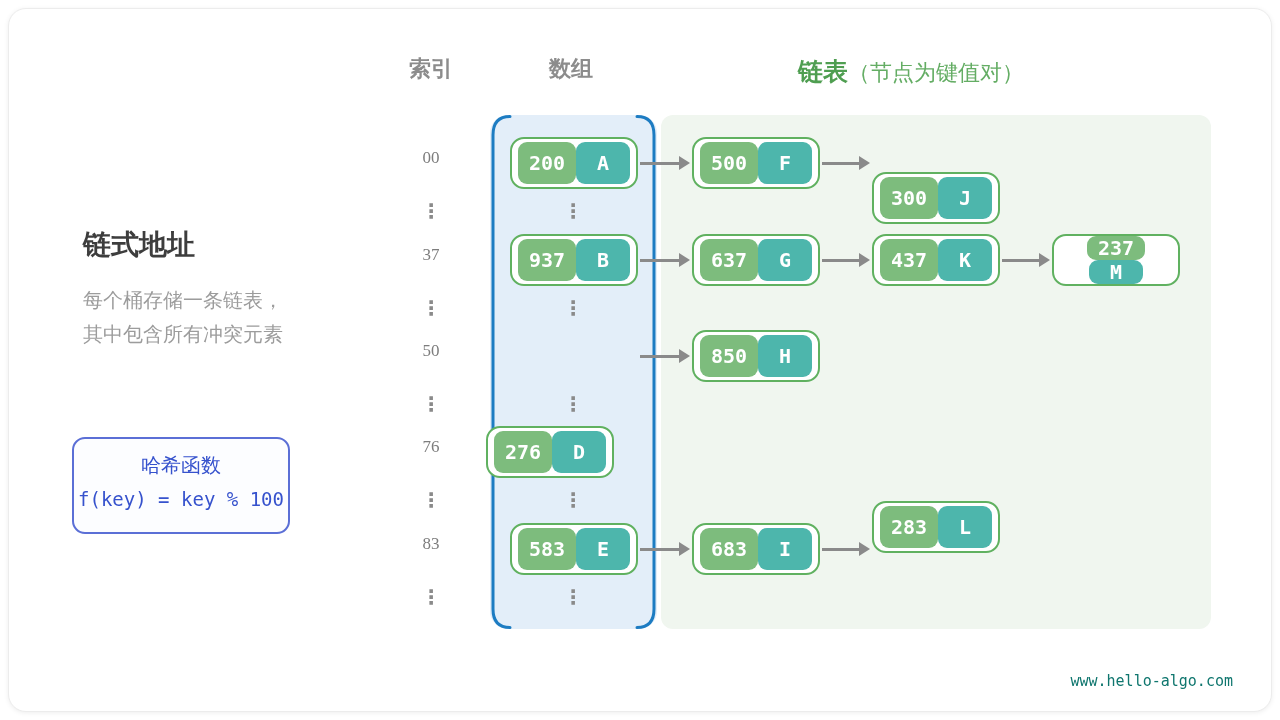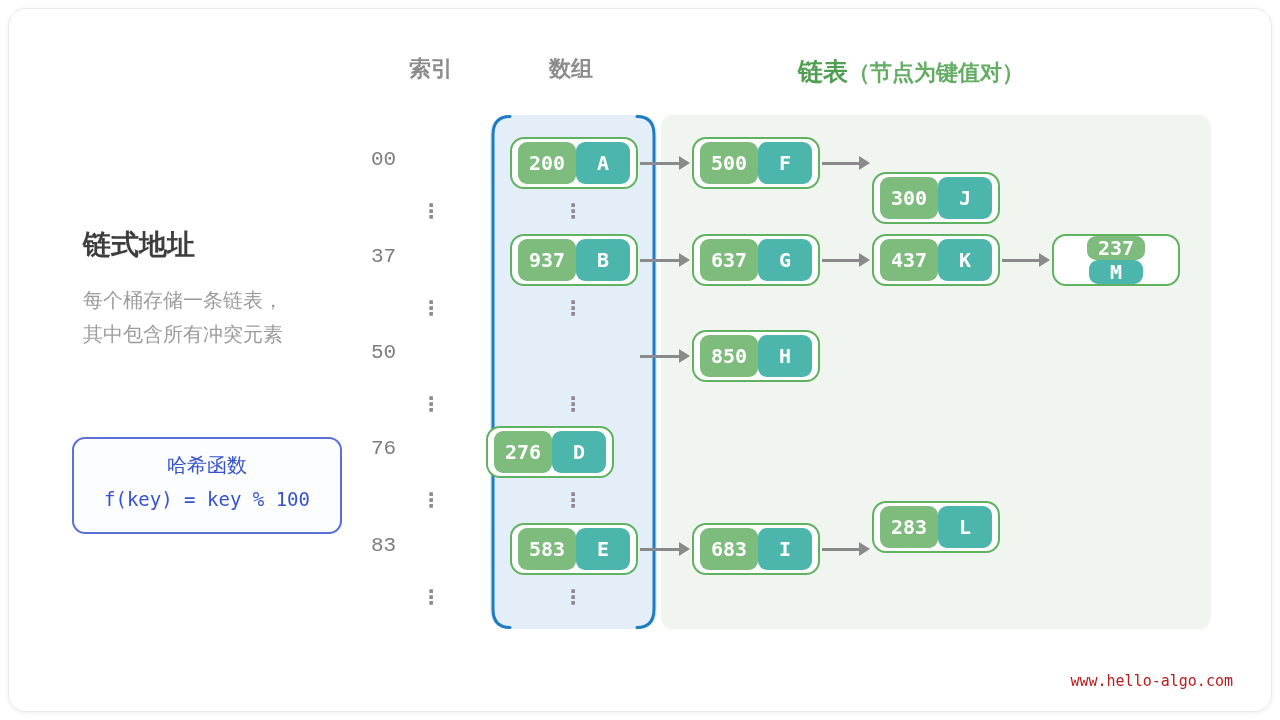--- a/index.html
+++ b/index.html
@@ -15,52 +15,52 @@
   .abs{position:absolute;}
   .hdr{
     position:absolute;top:54px;width:120px;text-align:center;
     font-size:22px;font-weight:bold;color:var(--header-gray);
     white-space:nowrap;
   }
   .hdr-index{left:371px;}
   .hdr-array{left:511px;}
   .hdr-list{position:absolute;top:55px;left:798px;white-space:nowrap;}
   .hdr-list-main{font-size:25px;font-weight:bold;color:var(--header-green);}
-  .hdr-list-note{font-size:22px;font-weight:bold;color:var(--header-green-light);}
+  .hdr-list-note{font-size:22px;font-weight:normal;color:var(--header-green-light);}
   .side-title{
     position:absolute;left:83px;top:226px;
     font-size:28px;font-weight:bold;color:#3d3d3d;white-space:nowrap;
   }
   .side-desc{
     position:absolute;left:83px;top:283px;
     font-size:20px;color:#9c9c9c;line-height:34px;white-space:nowrap;
   }
   .hash-box{
-    position:absolute;left:72px;top:437px;width:270px;height:97px;
+    position:absolute;left:72px;top:437px;width:218px;height:97px;
     border:2.5px solid var(--hash-border);border-radius:13px;
     background:#fcfdff;box-sizing:border-box;text-align:center;
   }
   .hash-title{margin-top:13px;font-size:20px;color:var(--hash-text);}
   .hash-formula{
     margin-top:9px;font-size:19px;color:var(--hash-text);
     font-family:"DejaVu Sans Mono","Liberation Mono",monospace;
   }
   .array-panel{
     position:absolute;left:490px;top:115px;width:167px;height:514px;
     background:var(--array-fill);border-radius:18px;
   }
   .array-panel svg{position:absolute;left:0;top:0;}
   .list-panel{
     position:absolute;left:661px;top:115px;width:550px;height:514px;
     background:var(--list-fill);border-radius:12px;
   }
   .idx{
-    position:absolute;width:120px;
-    font-family:Liberation Mono, monospace;
-    font-size:21px;color:var(--index-gray);
+    position:absolute;width:120px;text-align:center;
+    font-family:Liberation Serif, serif;
+    font-size:17px;color:var(--index-gray);
   }
   .vdots{
     position:absolute;transform:translate(-50%,-50%);
     font-size:20px;font-weight:bold;color:#8a8a8a;line-height:1;
   }
   .node{
     position:absolute;width:128px;height:52px;box-sizing:border-box;
     background:#ffffff;border:2px solid var(--node-border);border-radius:14px;
     display:flex;align-items:center;justify-content:space-between;
     padding:0 6px;
@@ -76,21 +76,21 @@
   .arrow{position:absolute;height:14px;}
   .arrow .line{position:absolute;left:0;right:9px;top:5.5px;height:3px;background:var(--arrow-gray);}
   .arrow .head{
     position:absolute;right:0;top:0;width:0;height:0;
     border-left:11px solid var(--arrow-gray);
     border-top:7px solid transparent;border-bottom:7px solid transparent;
   }
   .watermark{
     position:absolute;top:672px;right:47px;
     font-family:"DejaVu Sans Mono","Liberation Mono",monospace;
-    font-size:15px;color:#b91c1c;
+    font-size:15px;color:#0f766e;
   }
 </style>
 </head>
 <body>
 
 <div class="stage">
   <div class="card"></div>
 
   <div class="hdr hdr-index">索引</div>
   <div class="hdr hdr-array">数组</div>

